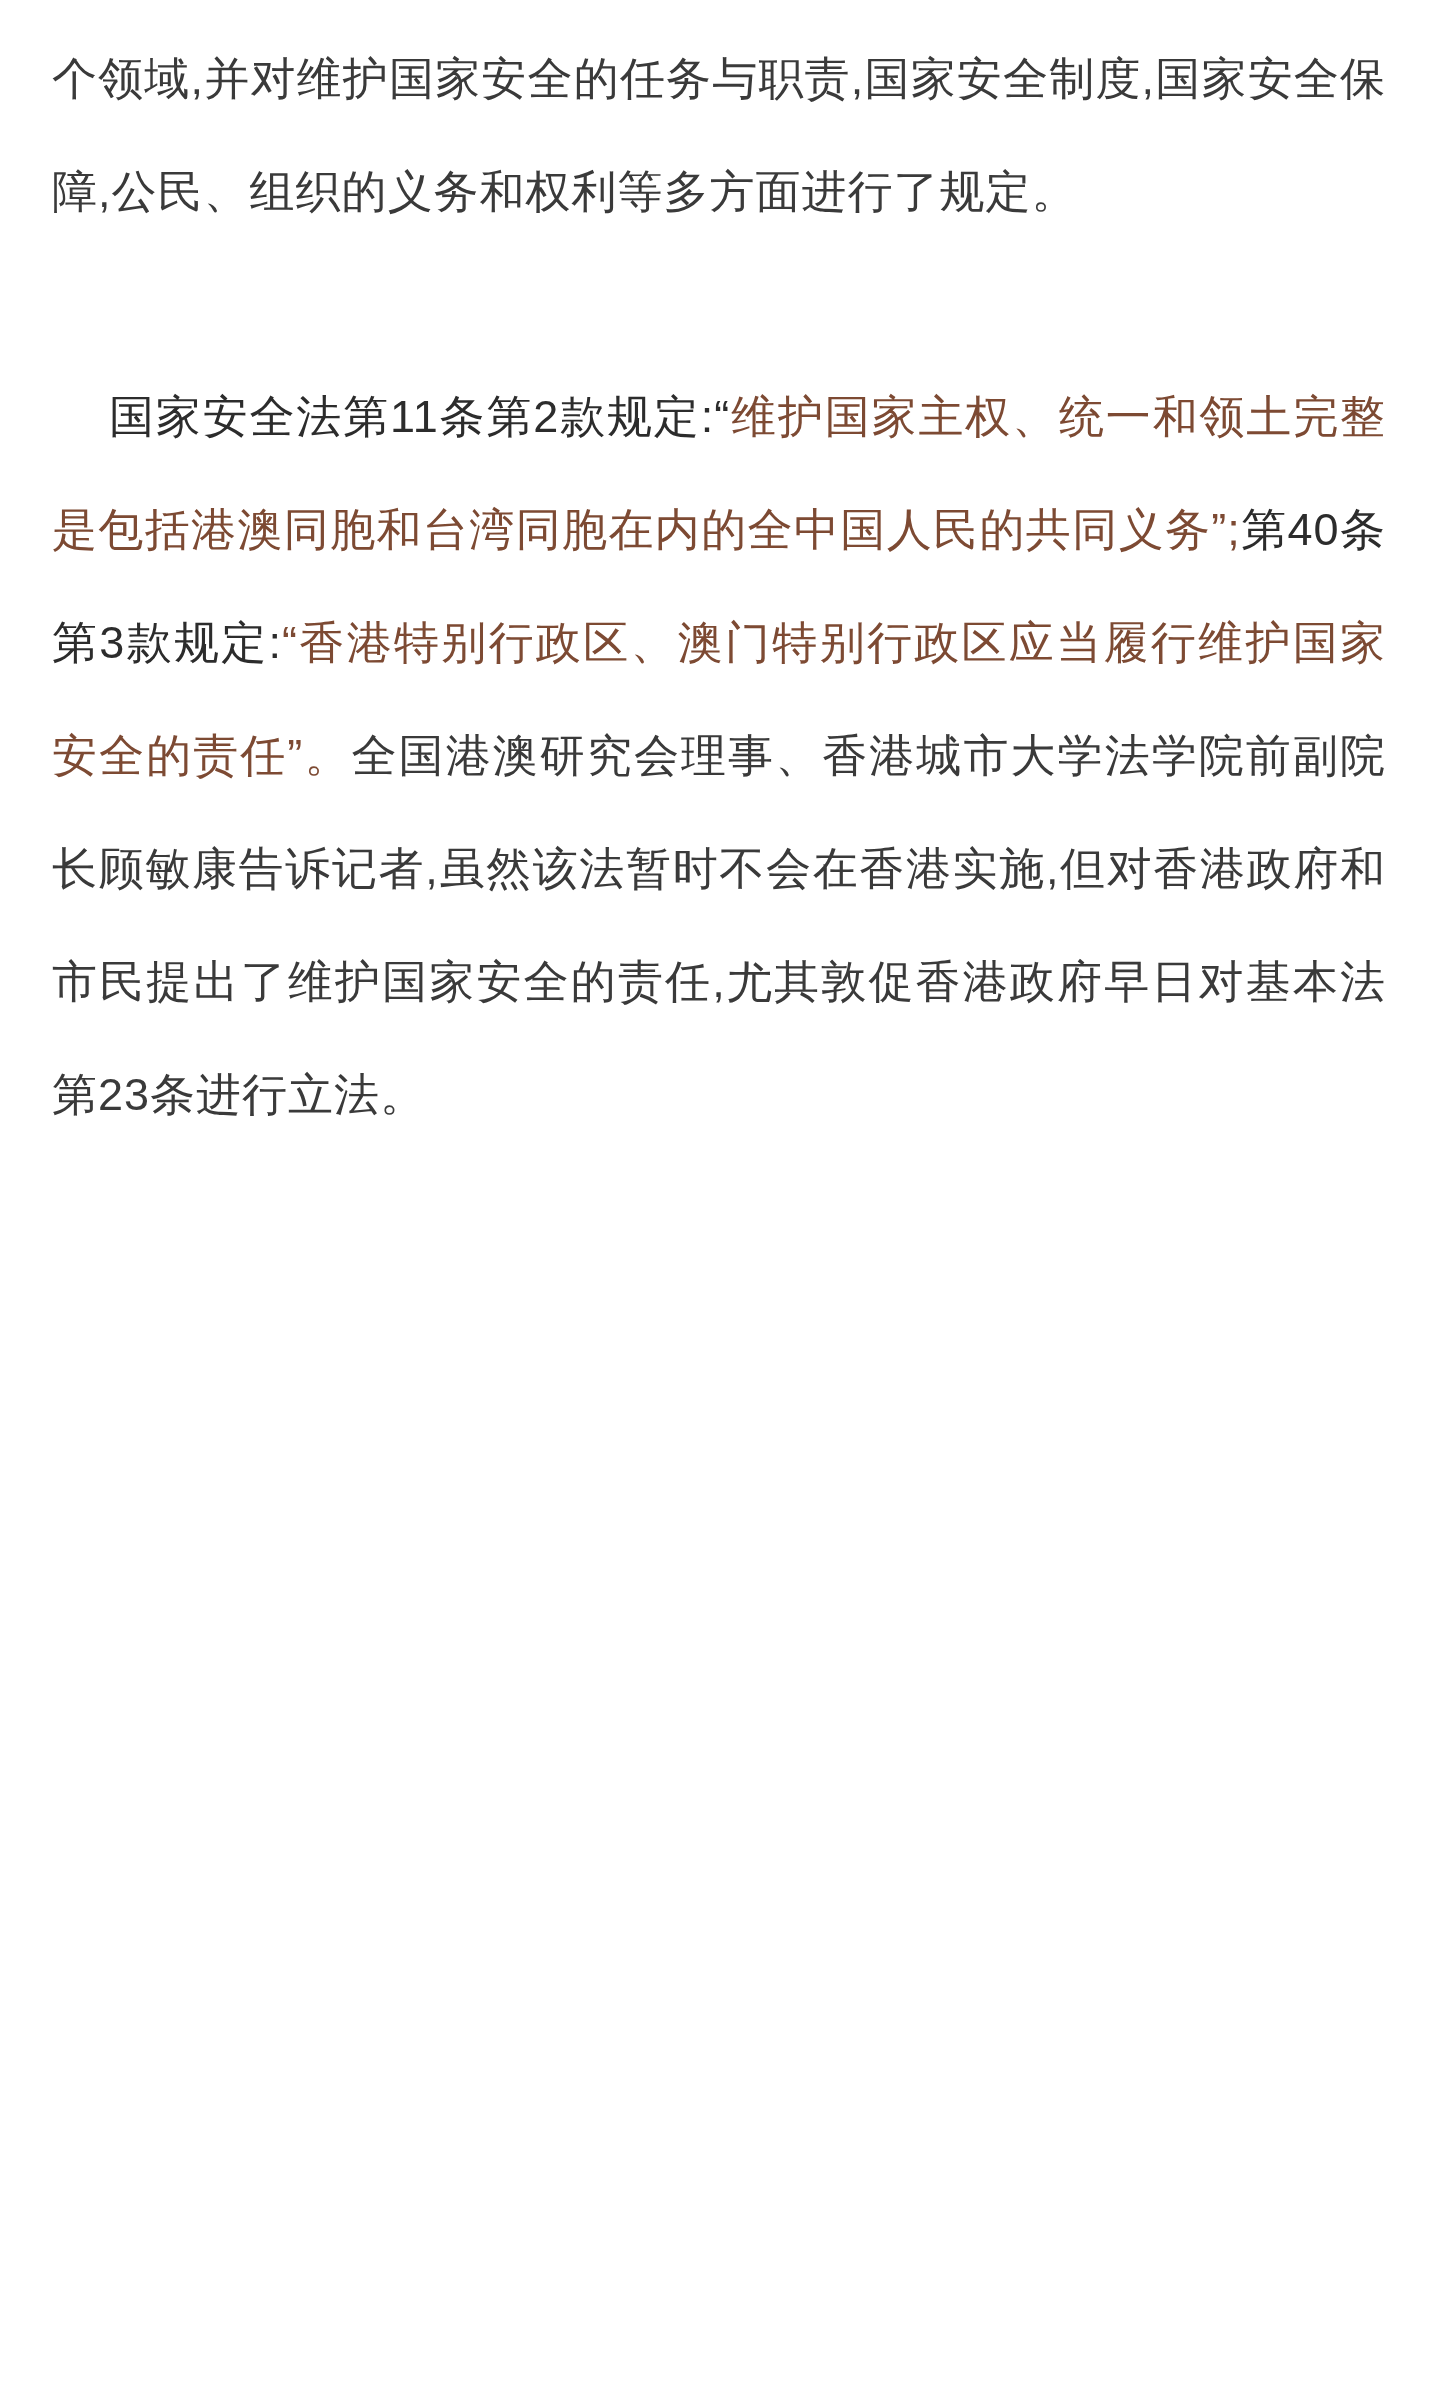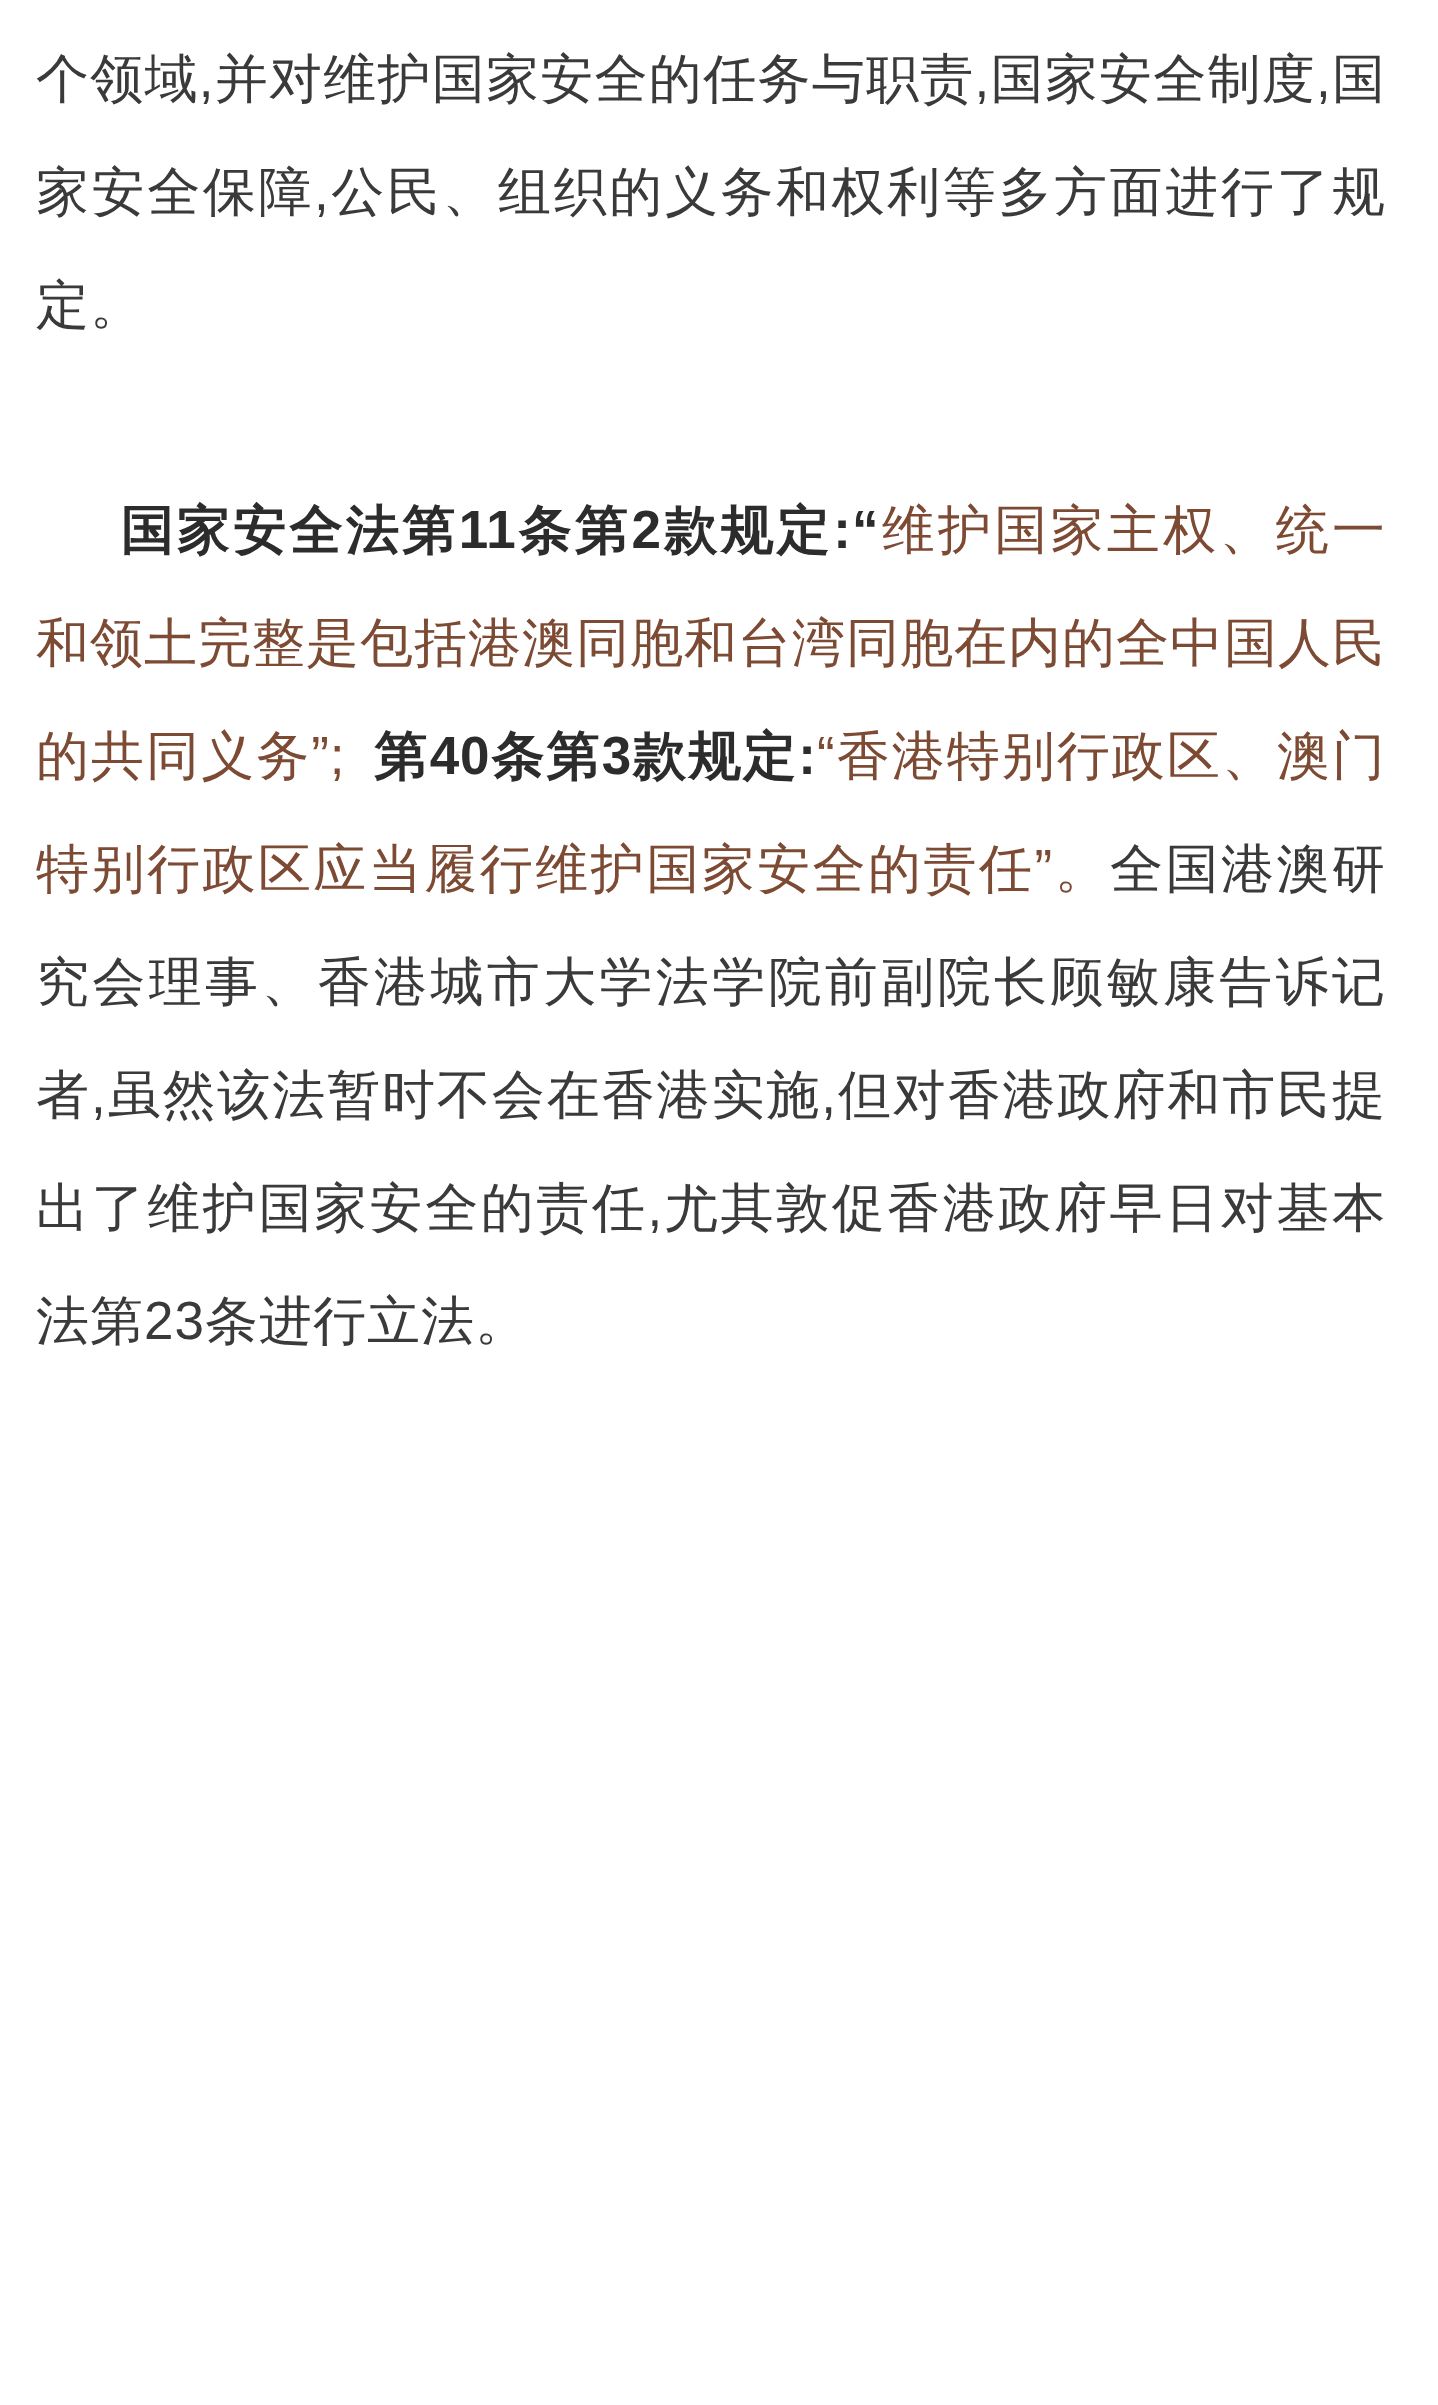--- a/index.html
+++ b/index.html
@@ -8,22 +8,22 @@
     background: #ffffff;
   }
   body {
     width: 1438px;
     height: 2405px;
     overflow: hidden;
     font-family: "Liberation Sans", "DejaVu Sans", sans-serif;
   }
   .article {
     box-sizing: border-box;
-    padding: 22px 52px 0 36px;
-    font-size: 53px;
+    padding: 22px 52px 0 52px;
+    font-size: 45px;
     line-height: 113px;
     text-align: justify;
     text-justify: inter-character;
     letter-spacing: 1px;
     color: var(--text-color, #3a3a3a);
   }
   .para {
     margin: 0;
   }
   .para + .para {
@@ -31,22 +31,21 @@
   }
   .para.indent {
     text-indent: 57px;
   }
   .seg-normal {
     color: var(--text-color, #3a3a3a);
     font-weight: 400;
   }
   .seg-bold {
     color: var(--bold-color, #2c2c2c);
-    font-weight: 700;
-    margin-left: 28px;
+    font-weight: 400;
   }
   .seg-accent {
     color: var(--accent-color, #7d4a33);
     font-weight: 400;
   }
 </style>
 </head>
 <body style="background: rgb(255, 255, 255);">
 
 <div class="article" id="article">

